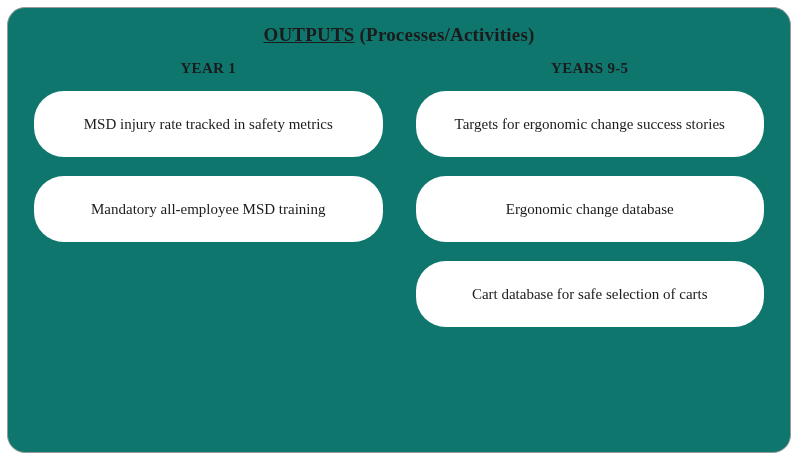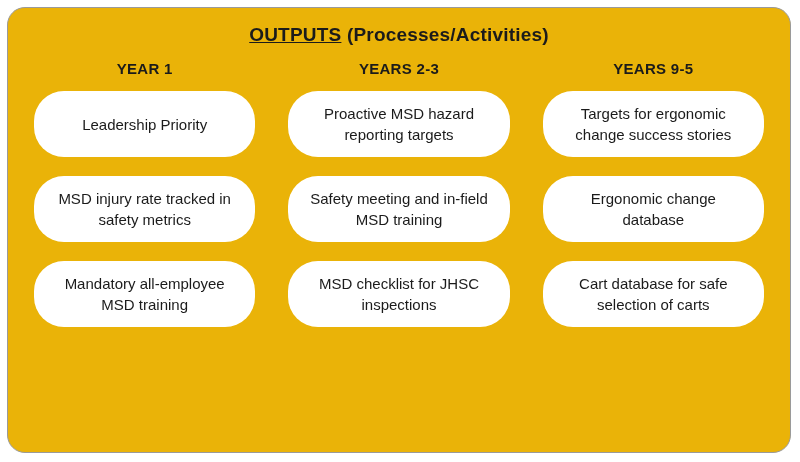--- a/index.html
+++ b/index.html
@@ -10,26 +10,27 @@
     background: #ffffff;
     font-family: "Liberation Sans", sans-serif;
     color: #1b1b1b;
   }
   .panel {
     position: absolute;
     left: 7px;
     top: 7px;
     width: 784px;
     height: 446px;
-    background: #eab308;
+    background: #0f766e;
     border: 1px solid #9a9a9a;
     border-radius: 18px;
     box-sizing: border-box;
     padding: 14px 26px 16px 26px;
     overflow: hidden;
+    font-family: Liberation Serif, serif;
   }
   .title {
     text-align: center;
     font-size: 19px;
     font-weight: bold;
     margin: 2px 0 14px 0;
     letter-spacing: 0.2px;
   }
   .title .underline {
     text-decoration: underline;
@@ -77,34 +78,25 @@
 <div class="panel">
   <div class="title">
     <span class="underline">OUTPUTS</span><span> (Processes/Activities)</span>
   </div>
 
   <div class="columns">
 
     <div class="column">
       <div class="col-header">YEAR 1</div>
       <div class="boxes">
-        <div class="box">Leadership Priority</div>
         <div class="box">MSD injury rate tracked in safety metrics</div>
         <div class="box">Mandatory all-employee MSD training</div>
       </div>
     </div>
 
-    <div class="column">
-      <div class="col-header">YEARS 2-3</div>
-      <div class="boxes">
-        <div class="box">Proactive MSD hazard reporting targets</div>
-        <div class="box">Safety meeting and in-field MSD training</div>
-        <div class="box">MSD checklist for JHSC inspections</div>
-      </div>
-    </div>
 
     <div class="column">
       <div class="col-header">YEARS 9-5</div>
       <div class="boxes">
         <div class="box">Targets for ergonomic change success stories</div>
         <div class="box">Ergonomic change database</div>
         <div class="box">Cart database for safe selection of carts</div>
       </div>
     </div>
 

